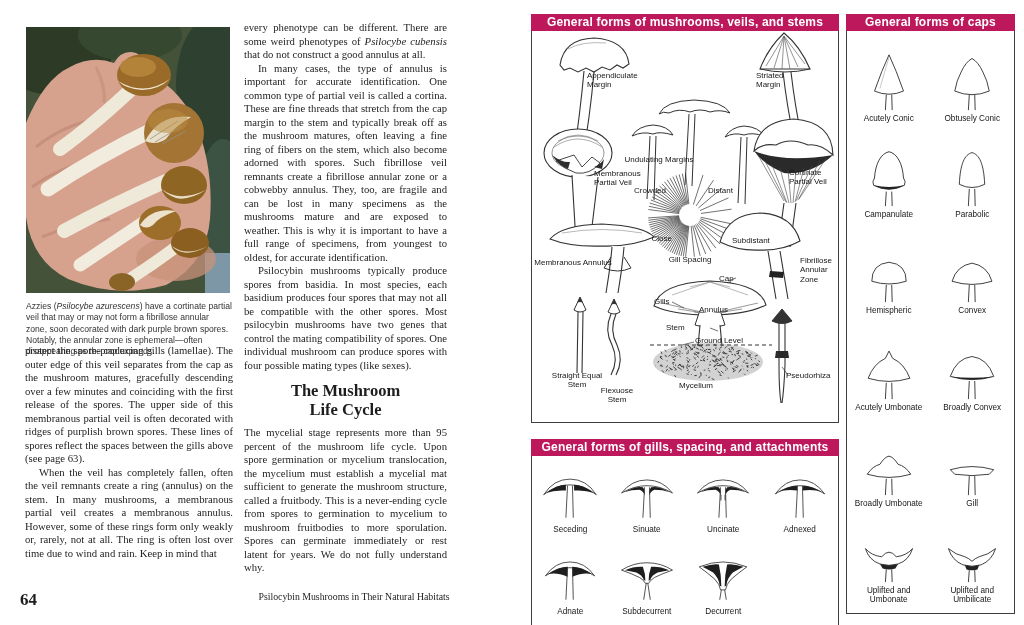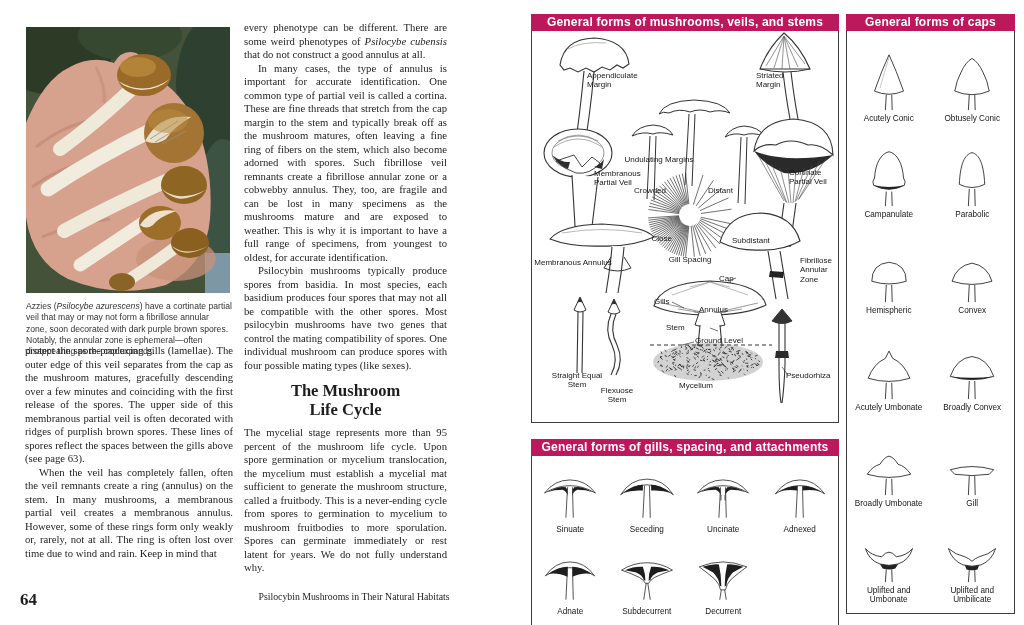--- a/index.html
+++ b/index.html
@@ -536,35 +536,35 @@
           <div class="vlabel" style="left: 60px; top: 371px; width: 50px; text-align: center;">Flexuose Stem</div>
           <div class="vlabel" style="left: 254px; top: 356px; width: 50px; text-align: left;">Pseudorhiza</div>
         </div>
     </section>
 
     <section class="panel panel-gills">
       <header class="panel-header"><span>General forms of gills, spacing, and attachments</span></header>
       <div class="gills-grid" id="gills-grid">
           <div class="gcell">
             <svg viewBox="0 0 78 56">
+              <path d="M7 24 Q19 5 39 5 Q59 5 71 24 Q56 12 39 12 Q22 12 7 24 Z" fill="#fff" stroke="#2e2e2e"></path>
+              <path d="M10 22 Q23 12 34 12 L34 19 Q20 18 10 22 Z" fill="#1e1e1e"></path>
+              <path d="M68 22 Q55 12 44 12 L44 19 Q58 18 68 22 Z" fill="#1e1e1e"></path>
+              <path d="M36 13 L34 52 M42 13 L43 52" stroke="#2e2e2e" fill="none"></path>
+            </svg>
+            <div class="glabel">Seceding</div>
+          </div>
+          <div class="gcell">
+            <svg viewBox="0 0 78 56">
               <path d="M8 22 Q20 6 39 6 Q58 6 70 22 Q55 13 39 13 Q23 13 8 22 Z" fill="#fff" stroke="#2e2e2e"></path>
               <path d="M11 21 Q26 13 34 15 Q37 19 36 25 Q35 20 30 18 Q20 18 11 21 Z" fill="#1e1e1e"></path>
               <path d="M67 21 Q52 13 44 15 Q41 19 42 25 Q43 20 48 18 Q58 18 67 21 Z" fill="#1e1e1e"></path>
               <path d="M36 15 L34 52 M42 15 L43 52" stroke="#2e2e2e" fill="none"></path>
             </svg>
             <div class="glabel">Sinuate</div>
-          </div>
-          <div class="gcell">
-            <svg viewBox="0 0 78 56">
-              <path d="M7 24 Q19 5 39 5 Q59 5 71 24 Q56 12 39 12 Q22 12 7 24 Z" fill="#fff" stroke="#2e2e2e"></path>
-              <path d="M10 22 Q23 12 34 12 L34 19 Q20 18 10 22 Z" fill="#1e1e1e"></path>
-              <path d="M68 22 Q55 12 44 12 L44 19 Q58 18 68 22 Z" fill="#1e1e1e"></path>
-              <path d="M36 13 L34 52 M42 13 L43 52" stroke="#2e2e2e" fill="none"></path>
-            </svg>
-            <div class="glabel">Seceding</div>
           </div>
           <div class="gcell">
             <svg viewBox="0 0 78 56">
               <path d="M8 22 Q20 6 39 6 Q58 6 70 22 Q55 13 39 13 Q23 13 8 22 Z" fill="#fff" stroke="#2e2e2e"></path>
               <path d="M11 21 Q26 13 34 15 Q37 19 36 25 Q35 20 30 18 Q20 18 11 21 Z" fill="#1e1e1e"></path>
               <path d="M67 21 Q52 13 44 15 Q41 19 42 25 Q43 20 48 18 Q58 18 67 21 Z" fill="#1e1e1e"></path>
               <path d="M36.5 24 L36.5 31 M41.5 24 L41.5 31" stroke="#1e1e1e" fill="none"></path>
               <path d="M36 15 L34 52 M42 15 L43 52" stroke="#2e2e2e" fill="none"></path>
             </svg>
             <div class="glabel">Uncinate</div>

